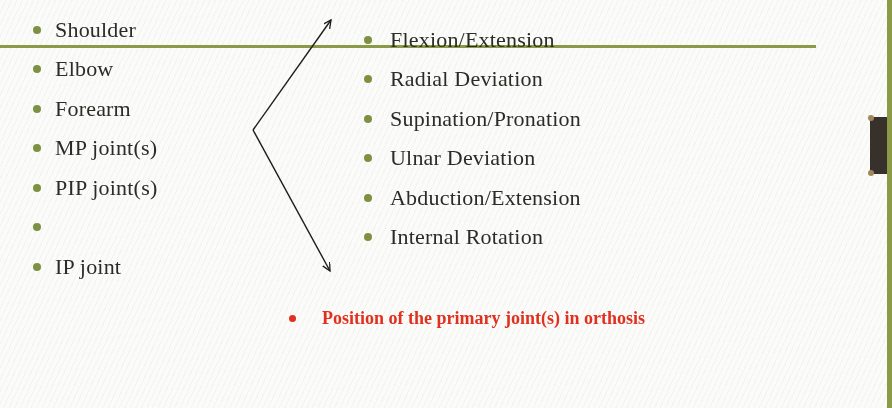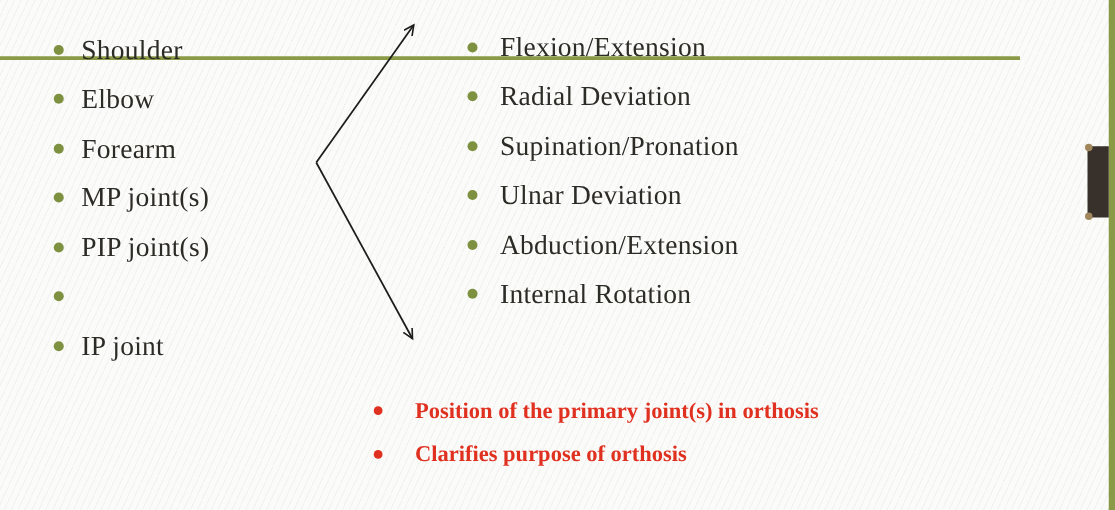--- a/index.html
+++ b/index.html
@@ -12,27 +12,27 @@
       rgba(255,255,255,0) 1px, rgba(255,255,255,0) 5px);
     font-family:"Liberation Serif", serif;
     color:#2c2b26;
   }
   .h-rule{position:absolute;left:0;top:45px;width:816px;height:3px;background:#8b9a46;}
   .right-stripe{position:absolute;right:0;top:0;width:5px;height:408px;background:#8b9a46;}
   .edge-tab{position:absolute;left:870px;top:117px;width:17px;height:57px;background:#38302a;}
   .edge-tab .knob{position:absolute;width:6px;height:6px;border-radius:50%;background:#a1875c;}
   .knob-top{left:-2px;top:-2px;}
   .knob-bottom{left:-2px;bottom:-2px;}
-  ul.list{list-style:none;margin:10px;padding:0;position:absolute;}
+  ul.list{list-style:none;margin:0;padding:0;position:absolute;}
   ul.list li{position:relative;display:flex;align-items:center;}
   .dot{position:absolute;top:50%;margin-top:-4px;width:8px;height:8px;border-radius:50%;background:#7e9140;}
   .joints{left:28px;top:10px;}
   .joints li{height:39.5px;padding-left:27px;font-size:22px;letter-spacing:0.2px;}
   .joints .dot{left:5px;}
-  .motions{left:356px;top:8px;}
+  .motions{left:356px;top:20px;}
   .motions li{height:39.5px;padding-left:34px;font-size:22px;letter-spacing:0.2px;}
   .motions .dot{left:8px;}
   .emphasis{left:283px;top:301px;}
   .emphasis li{height:35px;padding-left:39px;font-size:18px;font-weight:bold;color:#e0301f;}
   .emphasis .dot{left:6px;width:7px;height:7px;margin-top:-3.5px;background:#e0301f;}
   .arrow-layer{position:absolute;left:0;top:0;width:892px;height:408px;pointer-events:none;}
 </style>
 </head>
 <body>
 
@@ -110,19 +110,15 @@
         <span class="dot"></span>
         <span>Internal Rotation</span>
       </li>
   </ul>
 
   <ul class="list emphasis">
     <li>
         <span class="dot"></span>
         <span>Position of the primary joint(s) in orthosis</span>
       </li>
-    <li>
-        <span class="dot"></span>
-        <span>Clarifies purpose of orthosis</span>
-      </li>
   </ul>
 
 </div>
 
 </body></html>

